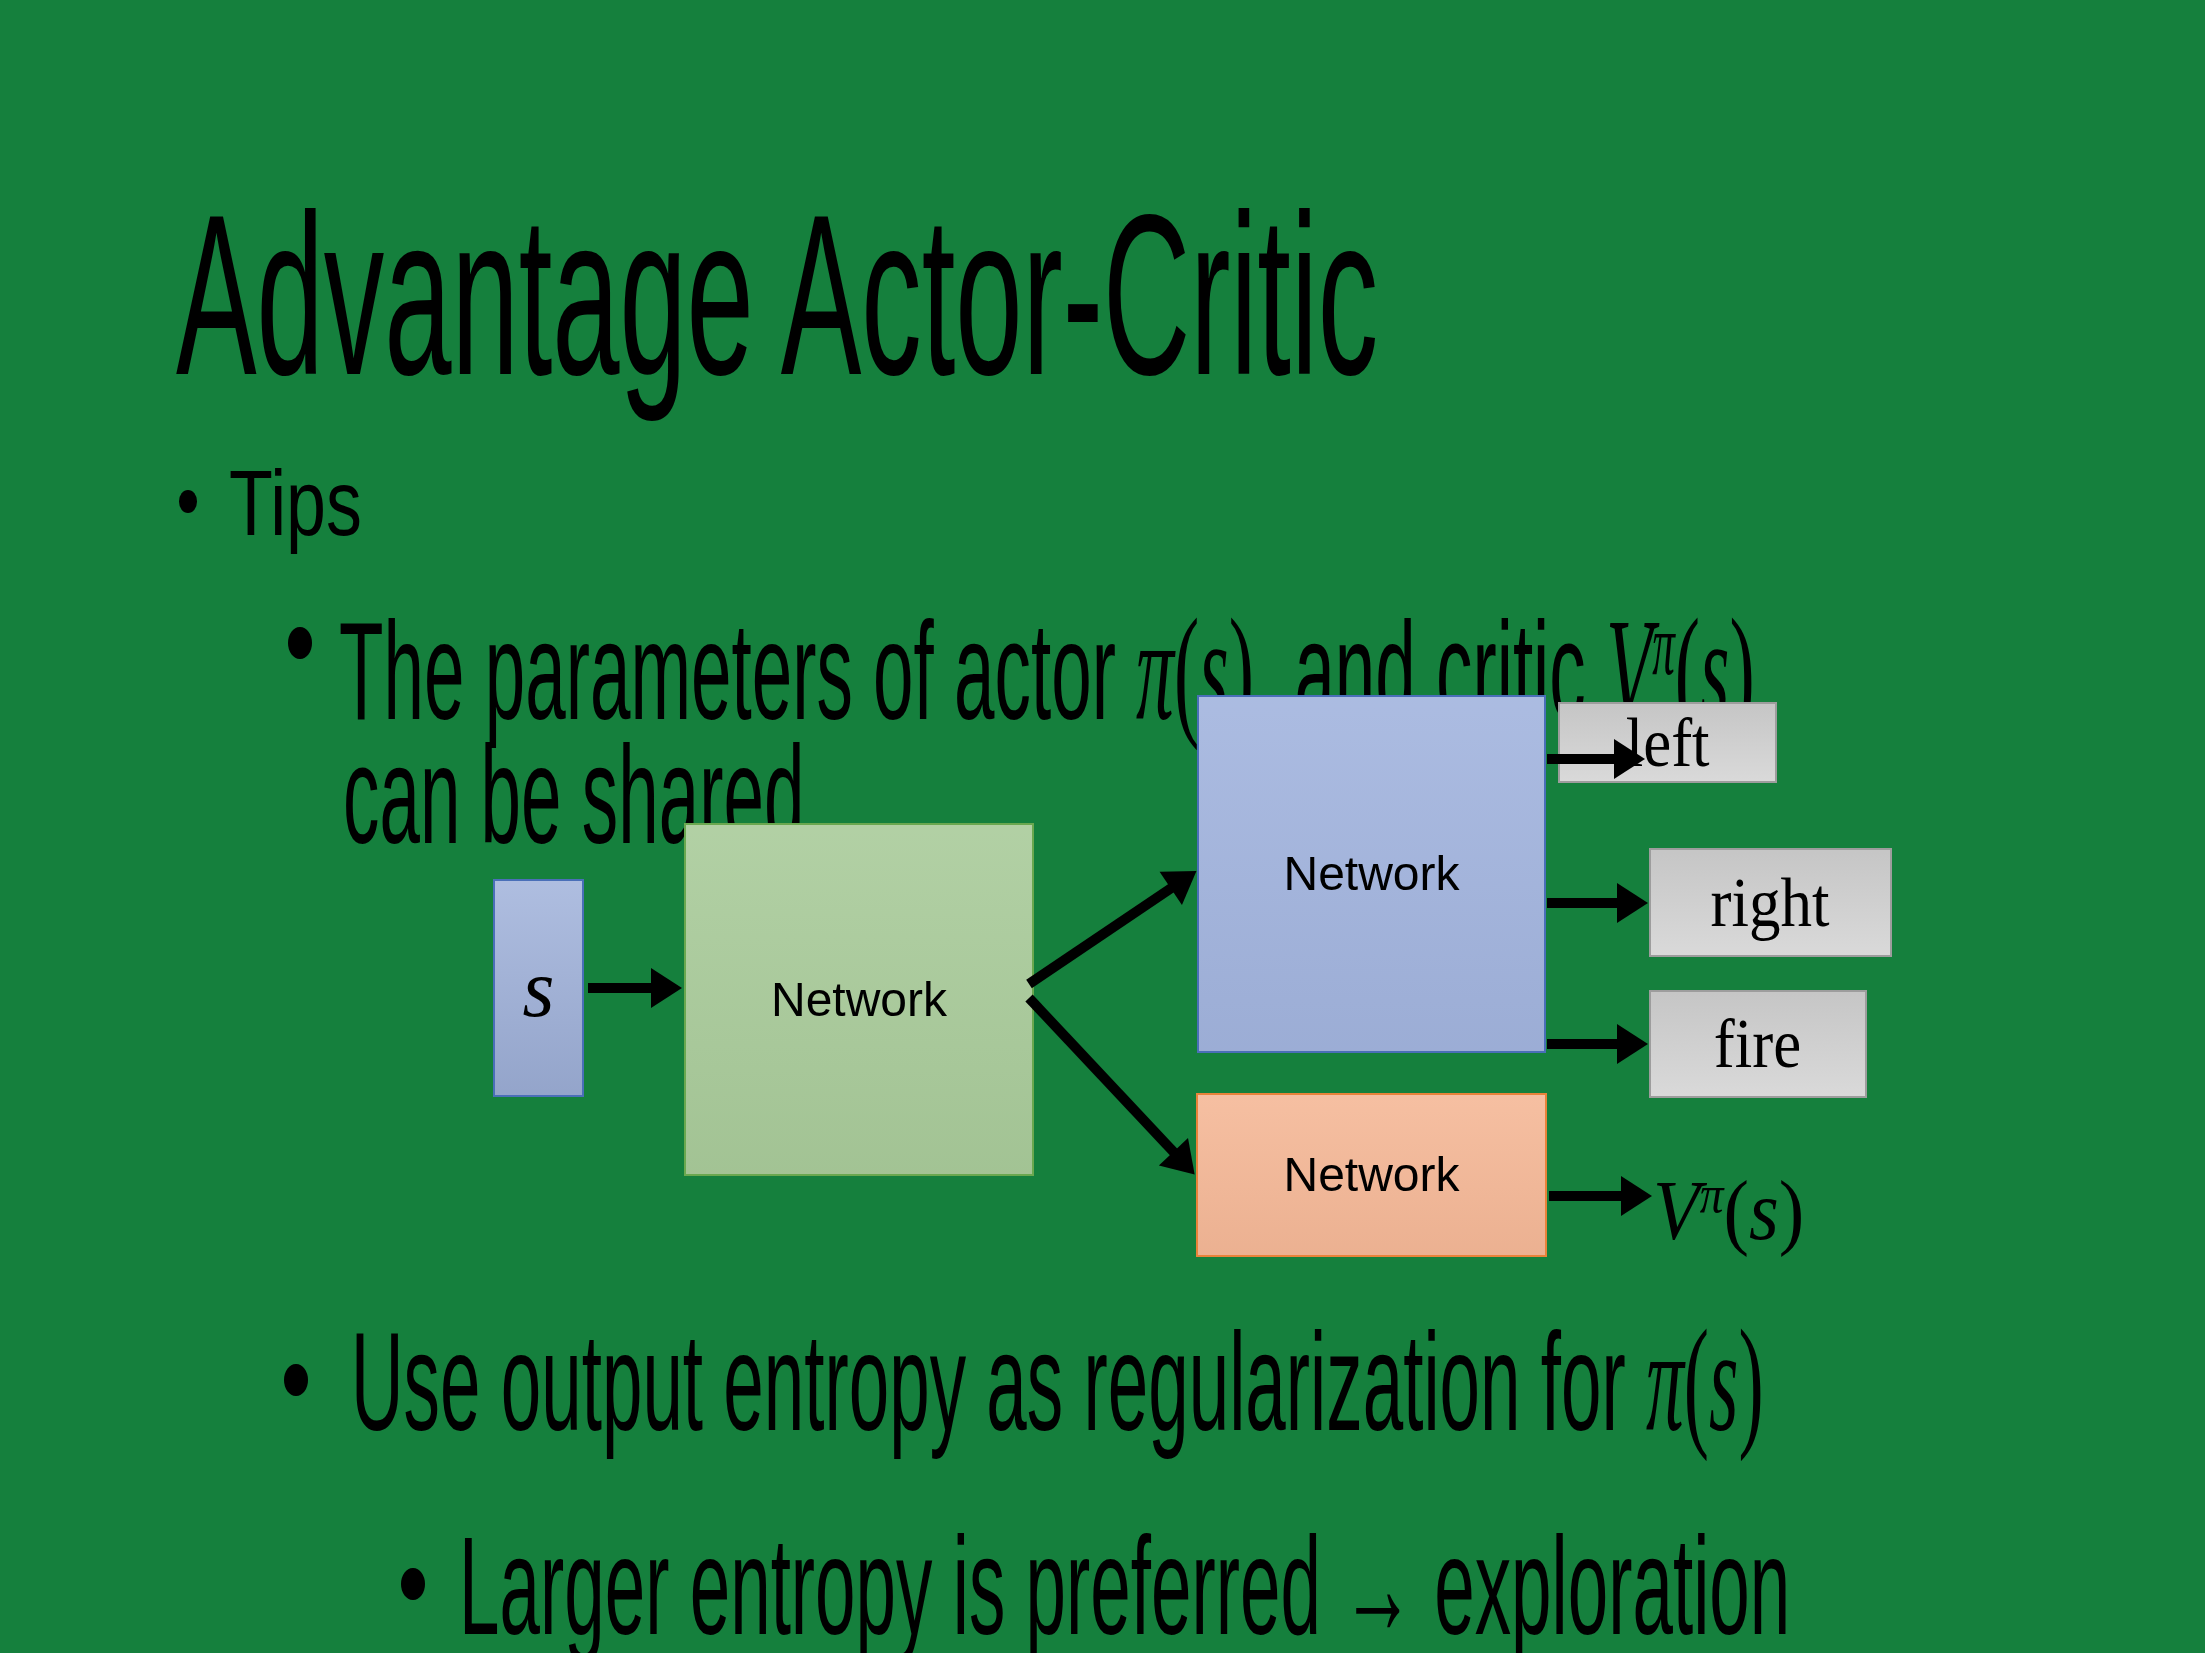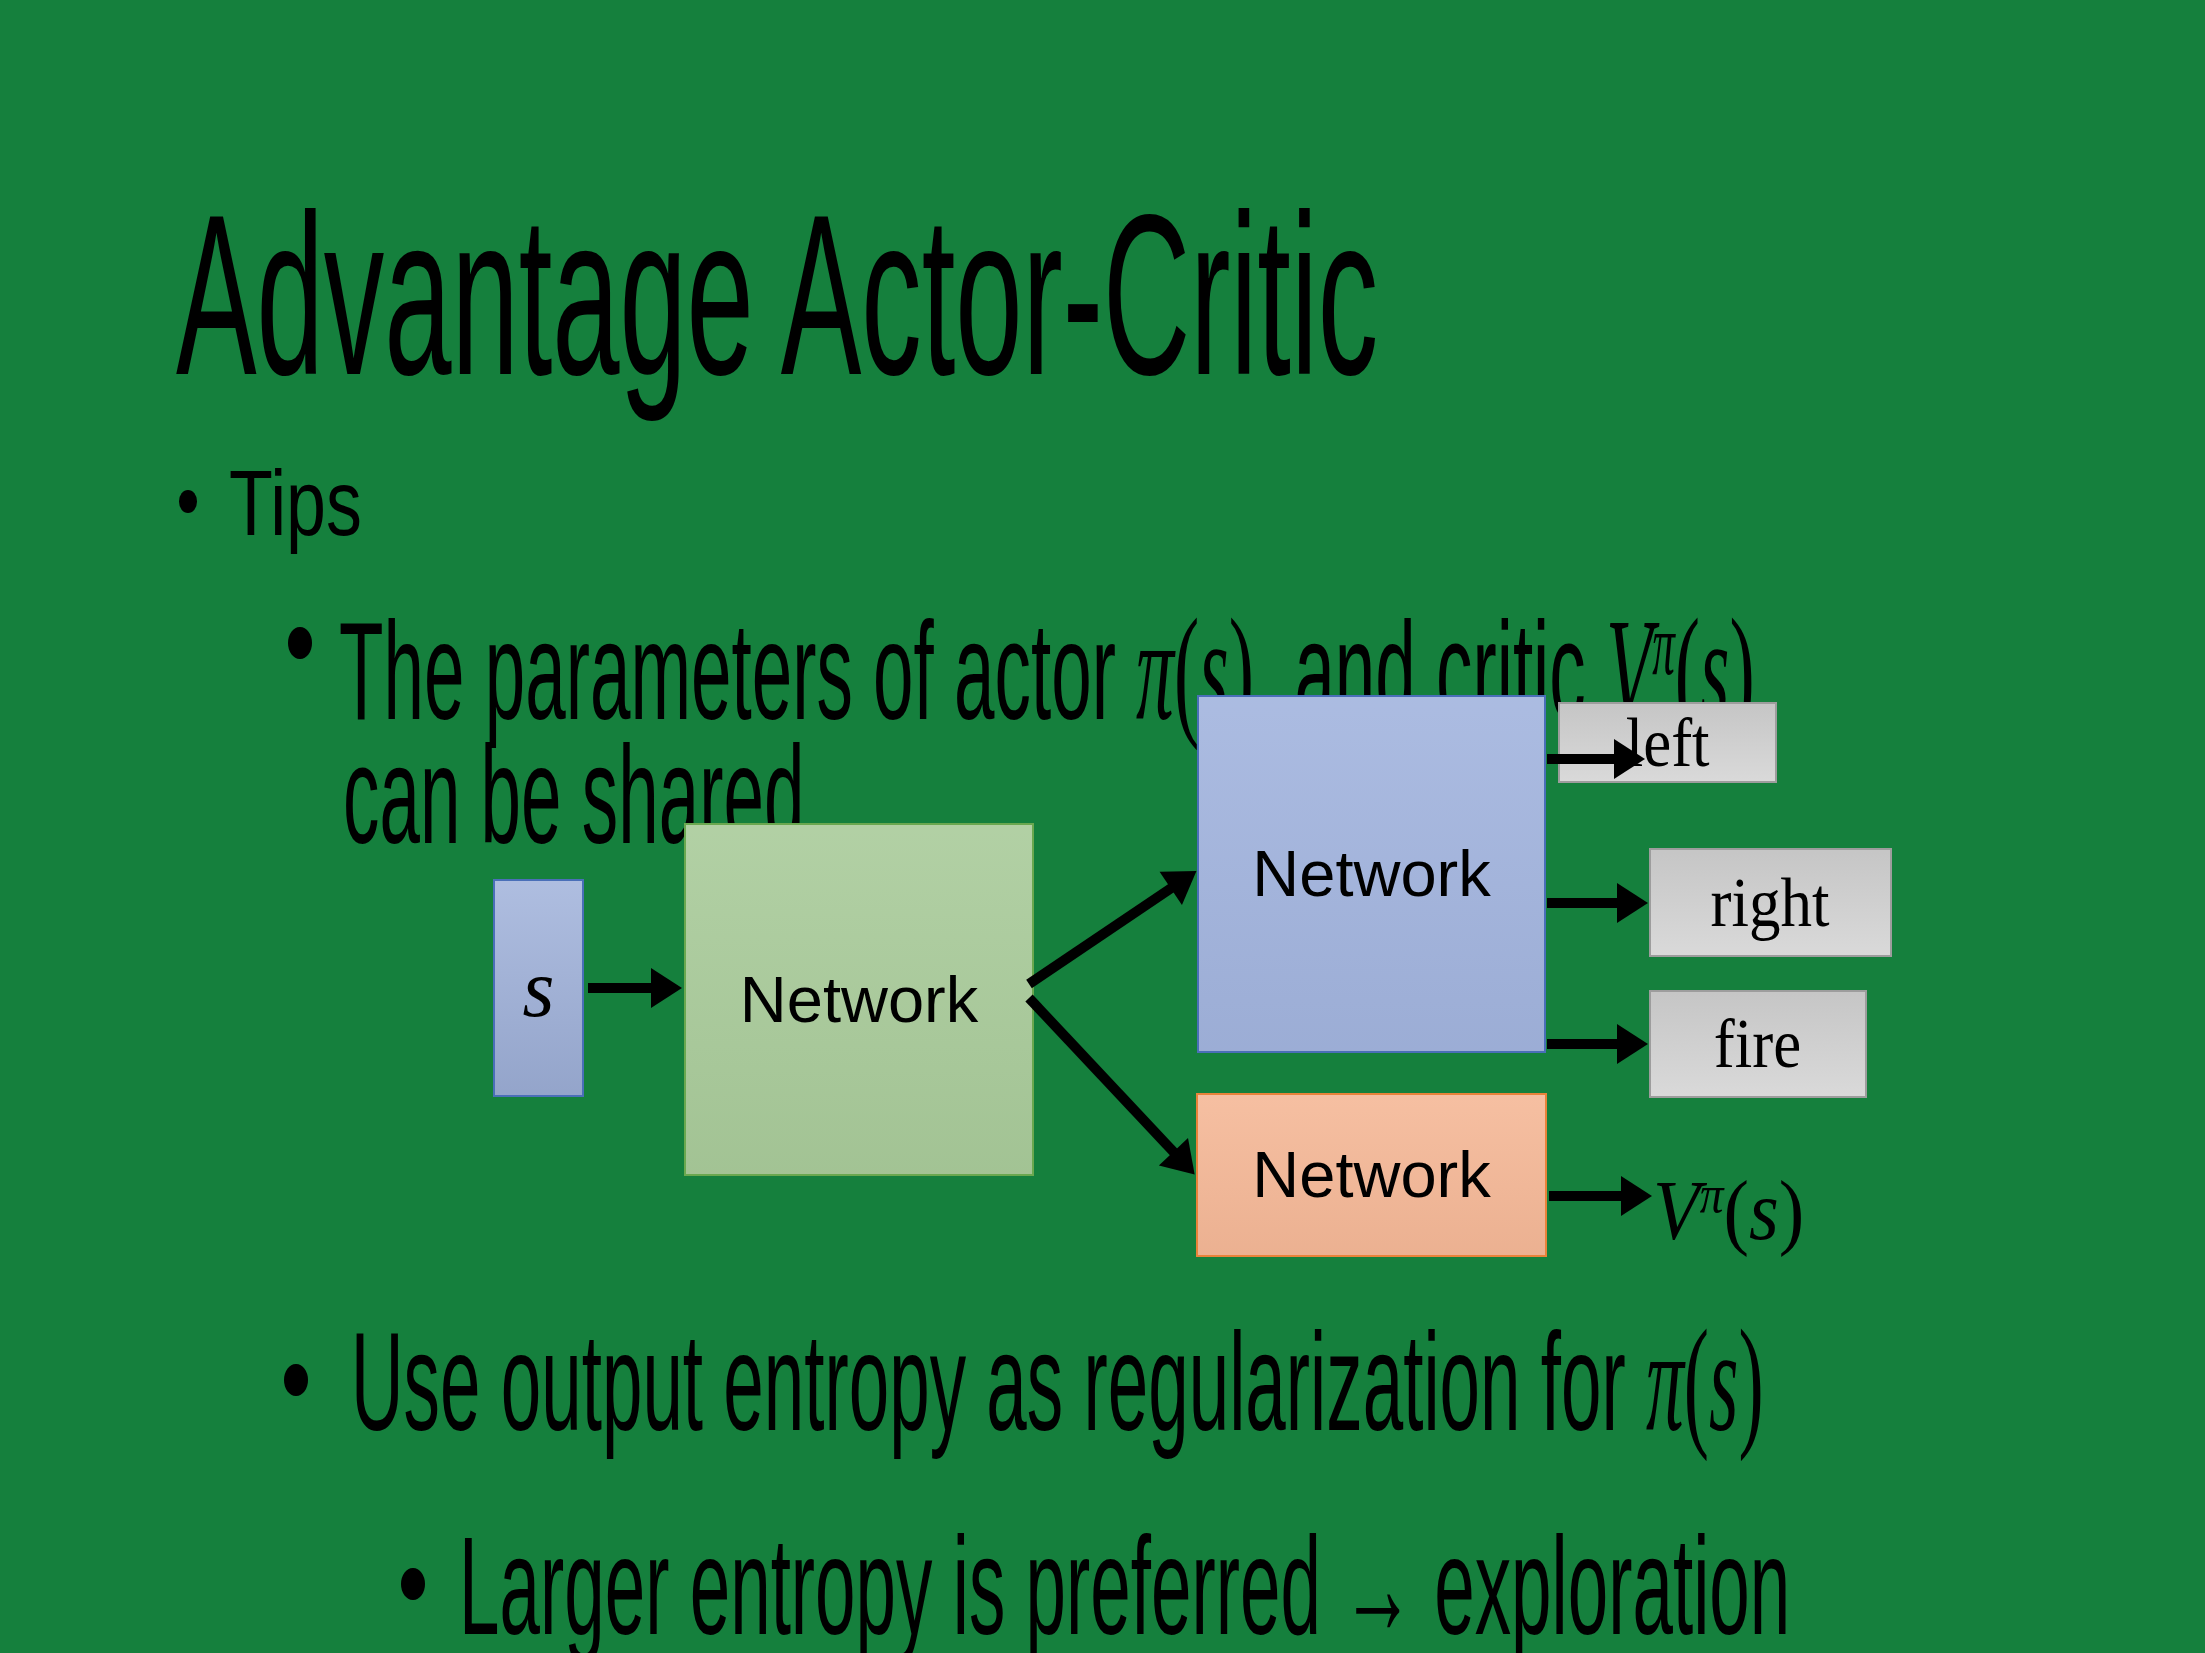--- a/index.html
+++ b/index.html
@@ -50,21 +50,21 @@
     border-color:var(--actor_net_border);
   }
   .box-critic{
     background:linear-gradient(180deg, rgba(255,255,255,.10), rgba(0,0,0,.04)), var(--critic_net_fill);
     border-color:var(--critic_net_border);
   }
   .box-action{
     background:linear-gradient(180deg, rgba(0,0,0,.06), rgba(255,255,255,.16)), var(--action_box_fill);
     border-color:var(--action_box_border);
   }
-  .net-label{font-size:65px;line-height:68px;}
+  .net-label{font-size:48px;line-height:68px;}
   .state-label{font-size:79px;line-height:79px;}
   .action-label{
     font-family:"Liberation Serif", serif;
     font-size:70px;line-height:70px;
     display:inline-block;transform:scaleX(0.9);transform-origin:50% 50%;
   }
   .value-label{
     position:absolute;
     font-family:"Liberation Serif", serif;
     font-size:85px;line-height:85px;

